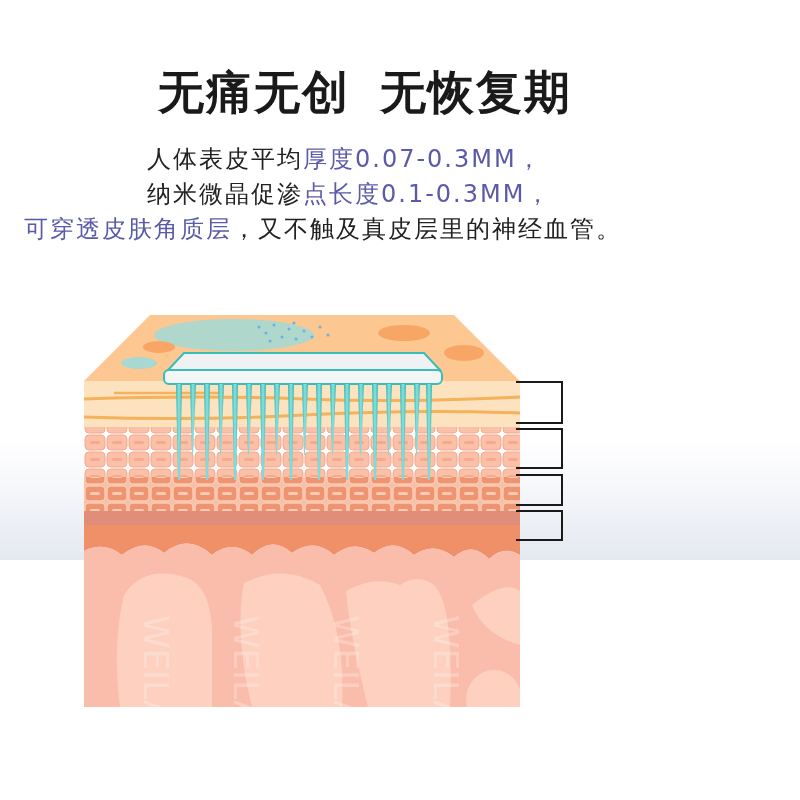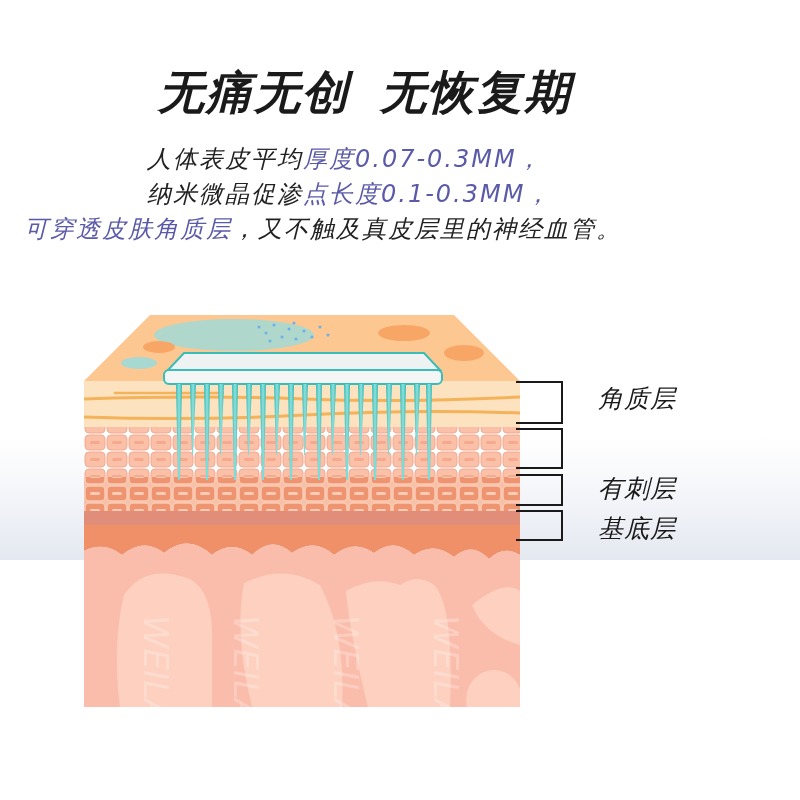--- a/index.html
+++ b/index.html
@@ -1,19 +1,19 @@
 <!DOCTYPE html>
 <html><head>
   <meta charset="utf-8">
   <style>
     * { margin: 0; padding: 0; box-sizing: border-box; }
     html, body { width: 800px; height: 800px; overflow: hidden; background: #ffffff; }
     body { position: relative; font-family: "DejaVu Sans", sans-serif; }
     .page { position: absolute; left: 0; top: 0; width: 800px; height: 560px;
-      background: linear-gradient(180deg, #ffffff 0%, #ffffff 78%, #f7f8fb 86%, #eceff5 94%, #e4e8f0 100%); font-style: italic; }
+      background: linear-gradient(180deg, #ffffff 0%, #ffffff 78%, #f7f8fb 86%, #eceff5 94%, #e4e8f0 100%); }
     .title { position: absolute; left: 0; top: 62px; width: 730px; text-align: center;
       font-size: 46px; font-weight: bold; color: #1a1a1a; letter-spacing: 2px; }
     .title span { display: inline-block; }
     .title .gap { width: 30px; }
     .desc { position: absolute; left: 0; width: 800px; font-size: 24px; color: #222; letter-spacing: 2px; white-space: nowrap; }
     .desc .hl { color: #5a5aa8; text-align: right; }
     .d1 { top: 143px; left: 147px; }
     .d2 { top: 178px; left: 147px; }
     .d3 { top: 213px; left: 24px; }
 
@@ -132,17 +132,14 @@
         <text x="350" y="300" font-size="34" fill="#ffffff" fill-opacity="0.25" stroke="none" font-family="DejaVu Sans, sans-serif" transform="rotate(90 350 300)">WEILA</text>
       </g>
     </svg>
   </div>
 
   <div class="bracket" style="top:381px;height:43px;"></div>
   <div class="bracket" style="top:428px;height:41px;"></div>
   <div class="bracket" style="top:474px;height:32px;"></div>
   <div class="bracket" style="top:510px;height:31px;"></div>
 
-  <div class="layer-label" style="top:382px;">角质层</div>
-  <div class="layer-label" style="top:472px;">有刺层</div>
-  <div class="layer-label" style="top:512px;">基底层</div>
 
 </div>
 
 </body></html>

